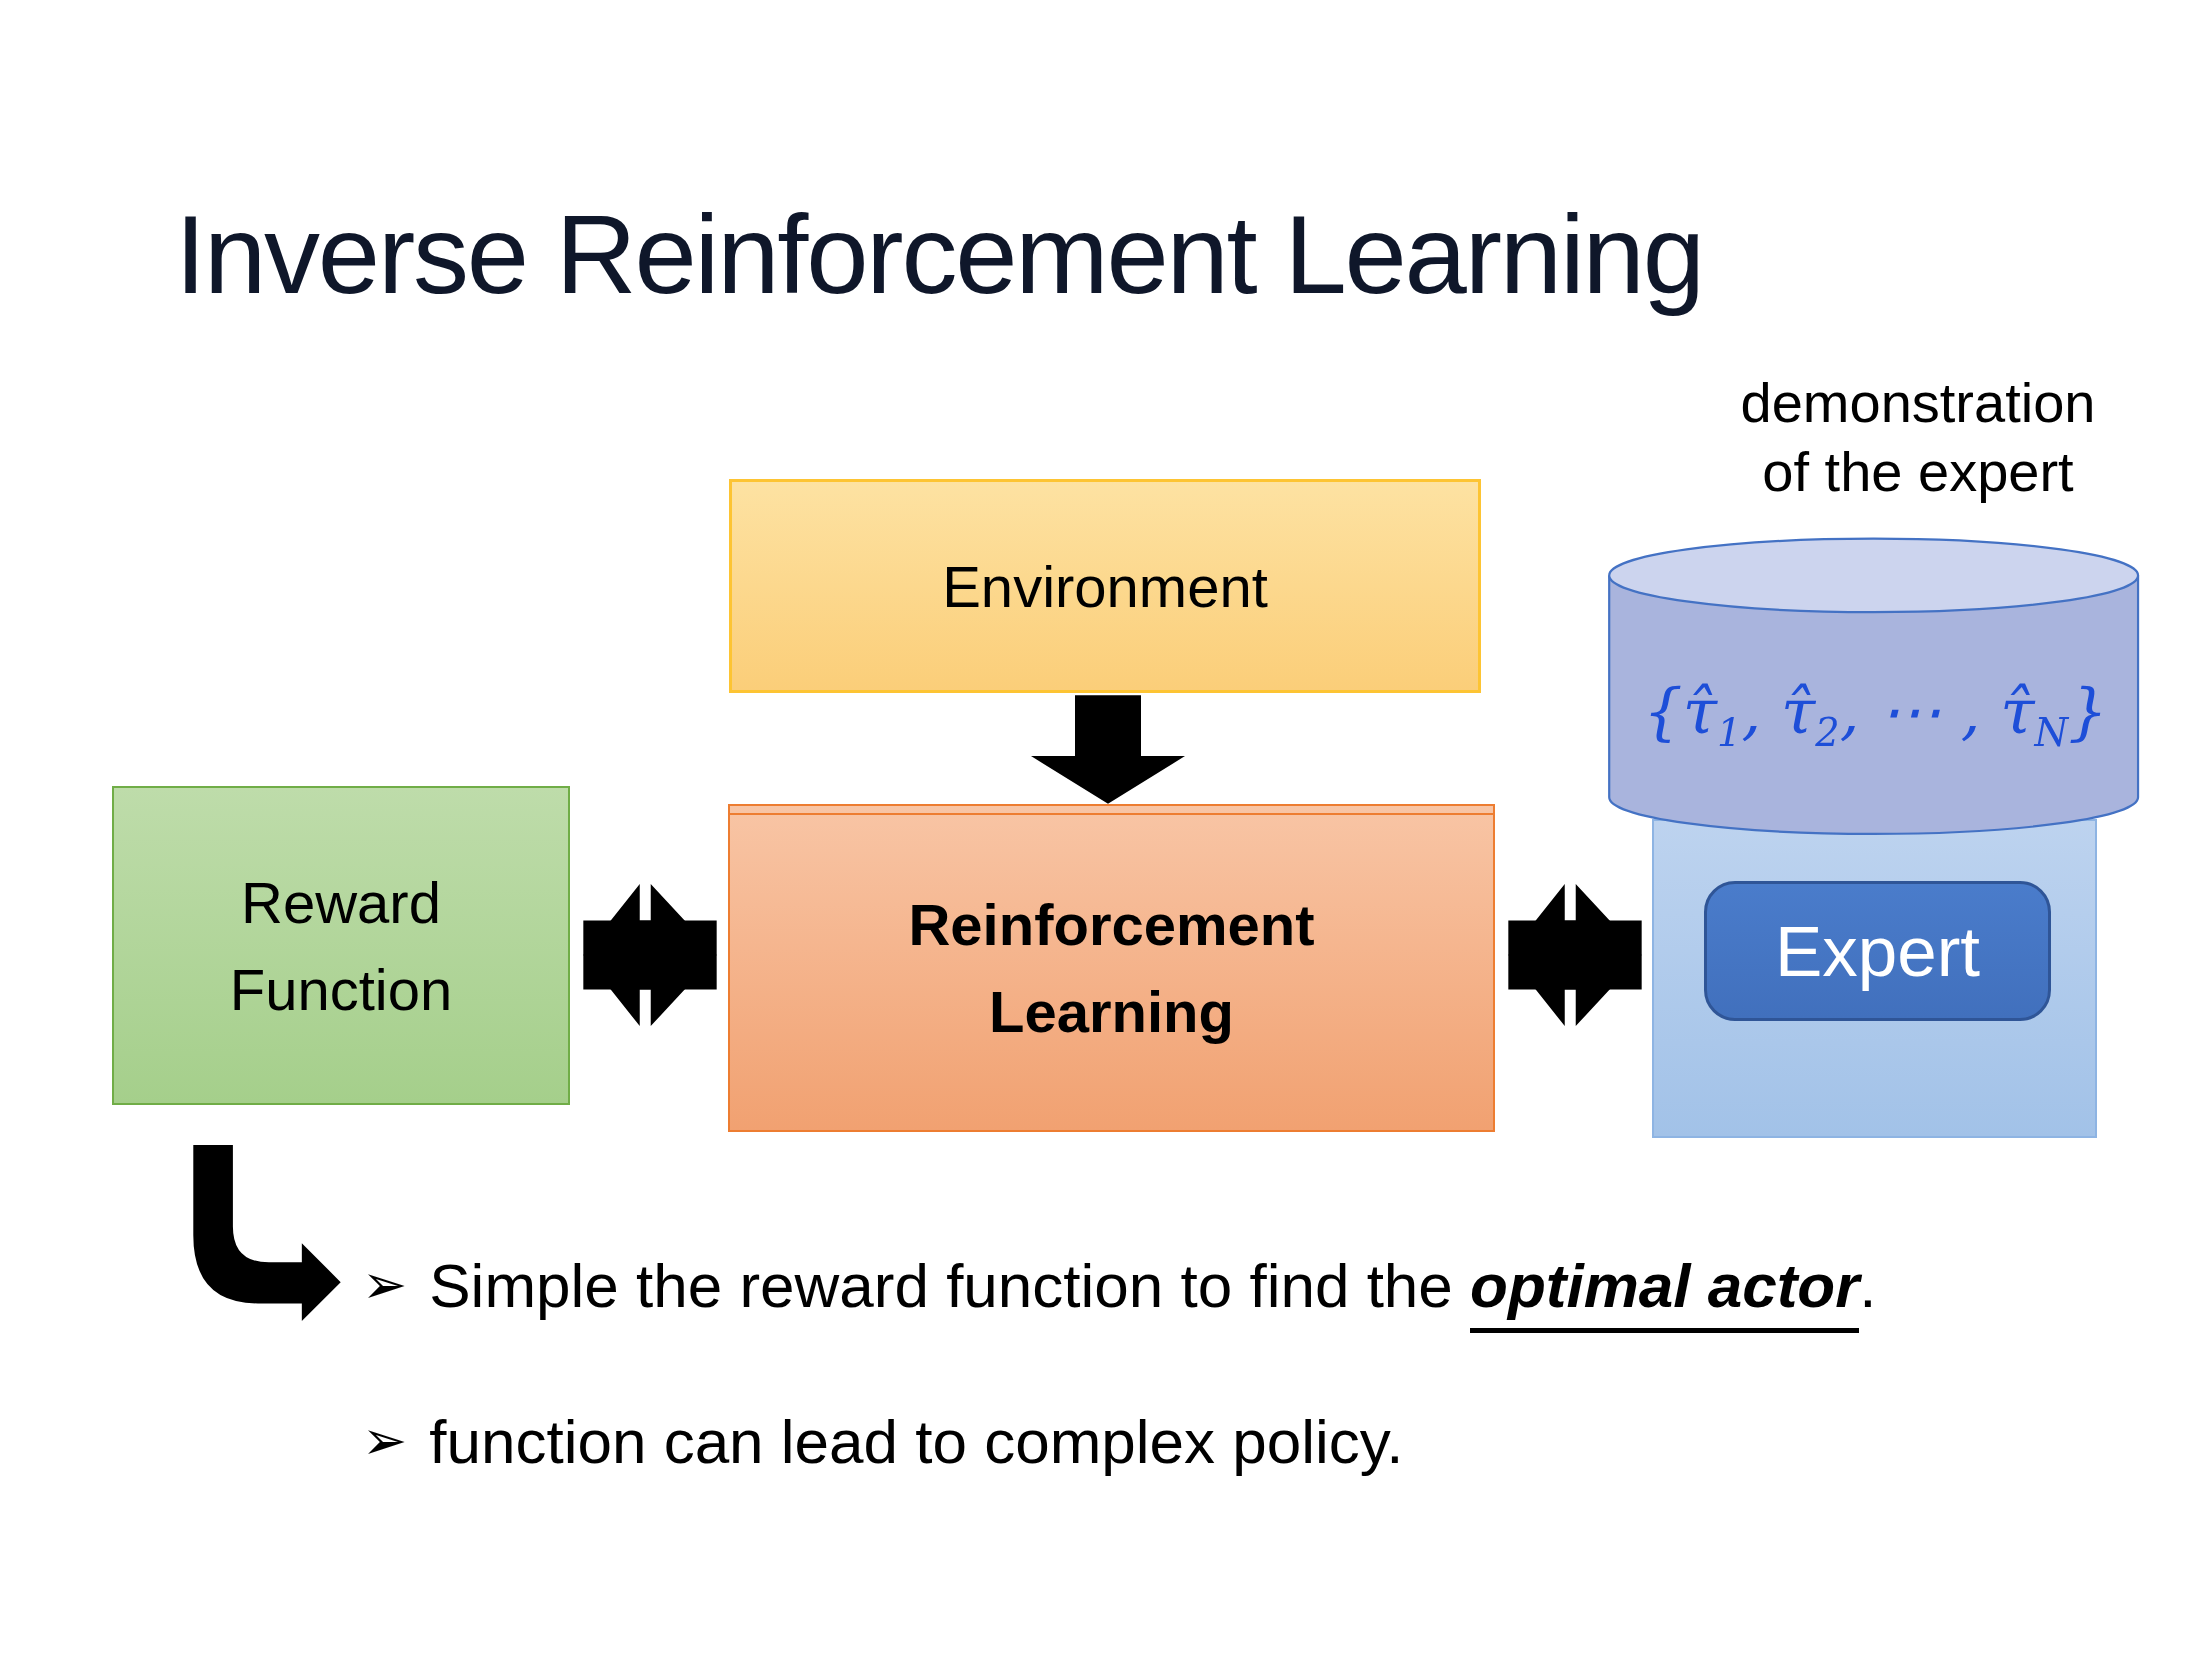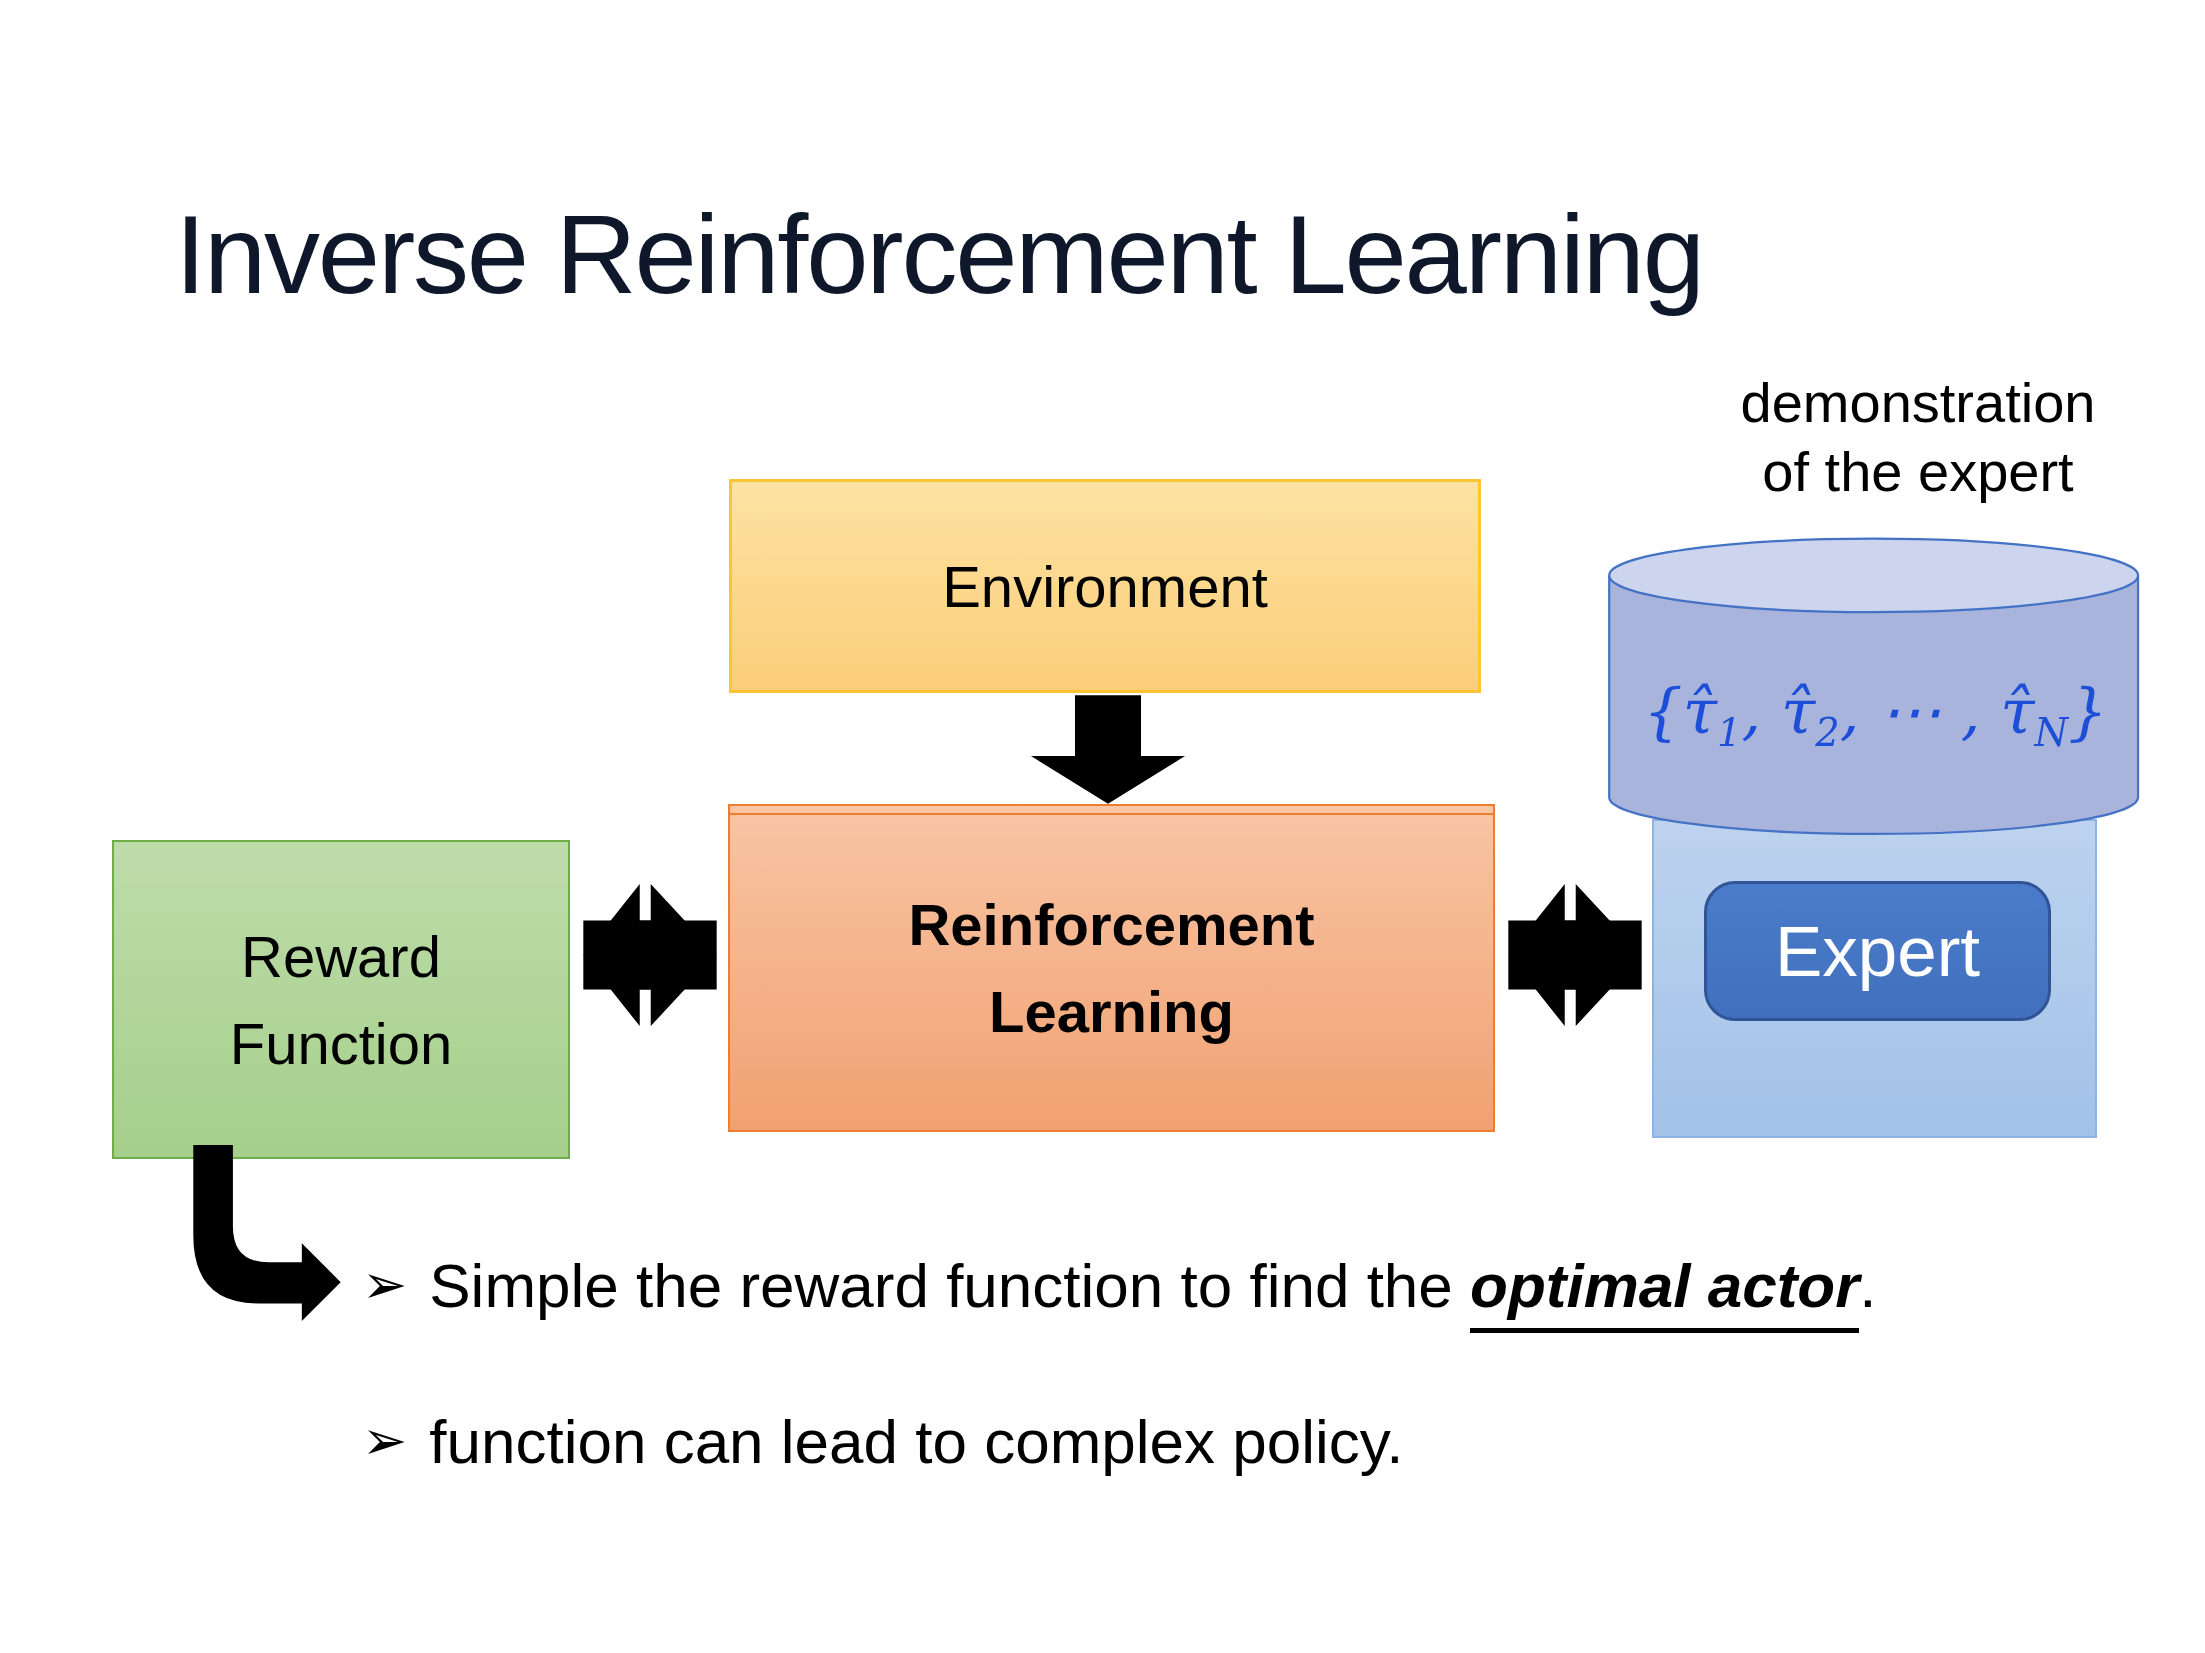--- a/index.html
+++ b/index.html
@@ -26,21 +26,21 @@
 
   
   .box{box-sizing:border-box;display:flex;align-items:center;justify-content:center;
        text-align:center;font-size:58px;line-height:1.5;color:#000;}
   .env-box{
     left:729px;top:479px;width:752px;height:214px;
     background:linear-gradient(180deg,#fde2a2 0%,#fbce79 100%);
     border:3.7px solid #fdc433;
   }
   .reward-box{
-    left:112px;top:840px;width:458px;height:319px;
+    left:112px;top:786px;width:458px;height:319px;
     background:linear-gradient(180deg,#bedcaa 0%,#a5cf8b 100%);
     border:2.9px solid #70ad47;
   }
   .rl-box{
     left:728px;top:804px;width:767px;height:328px;
     background:linear-gradient(180deg,#f8c5a5 0%,#f1a171 100%);
     border:2.2px solid #ed7d31;
     font-weight:bold;
   }
   .rl-topline{

